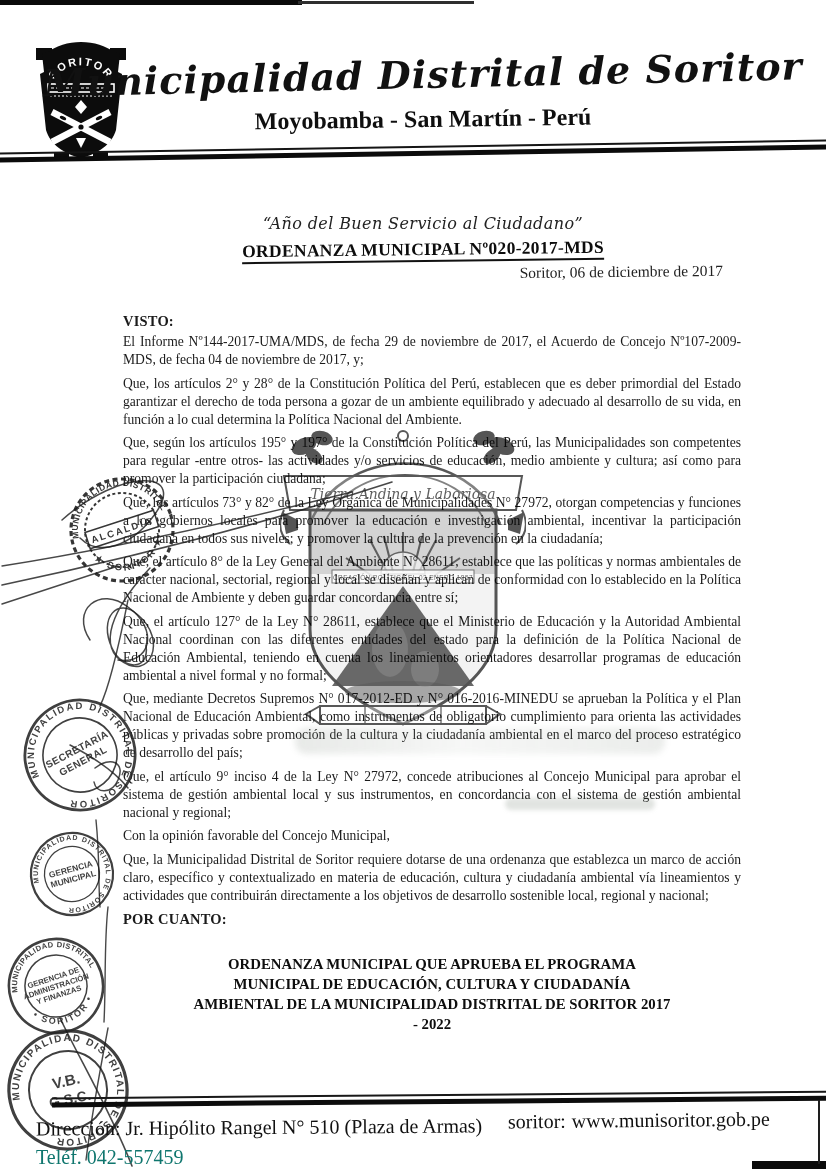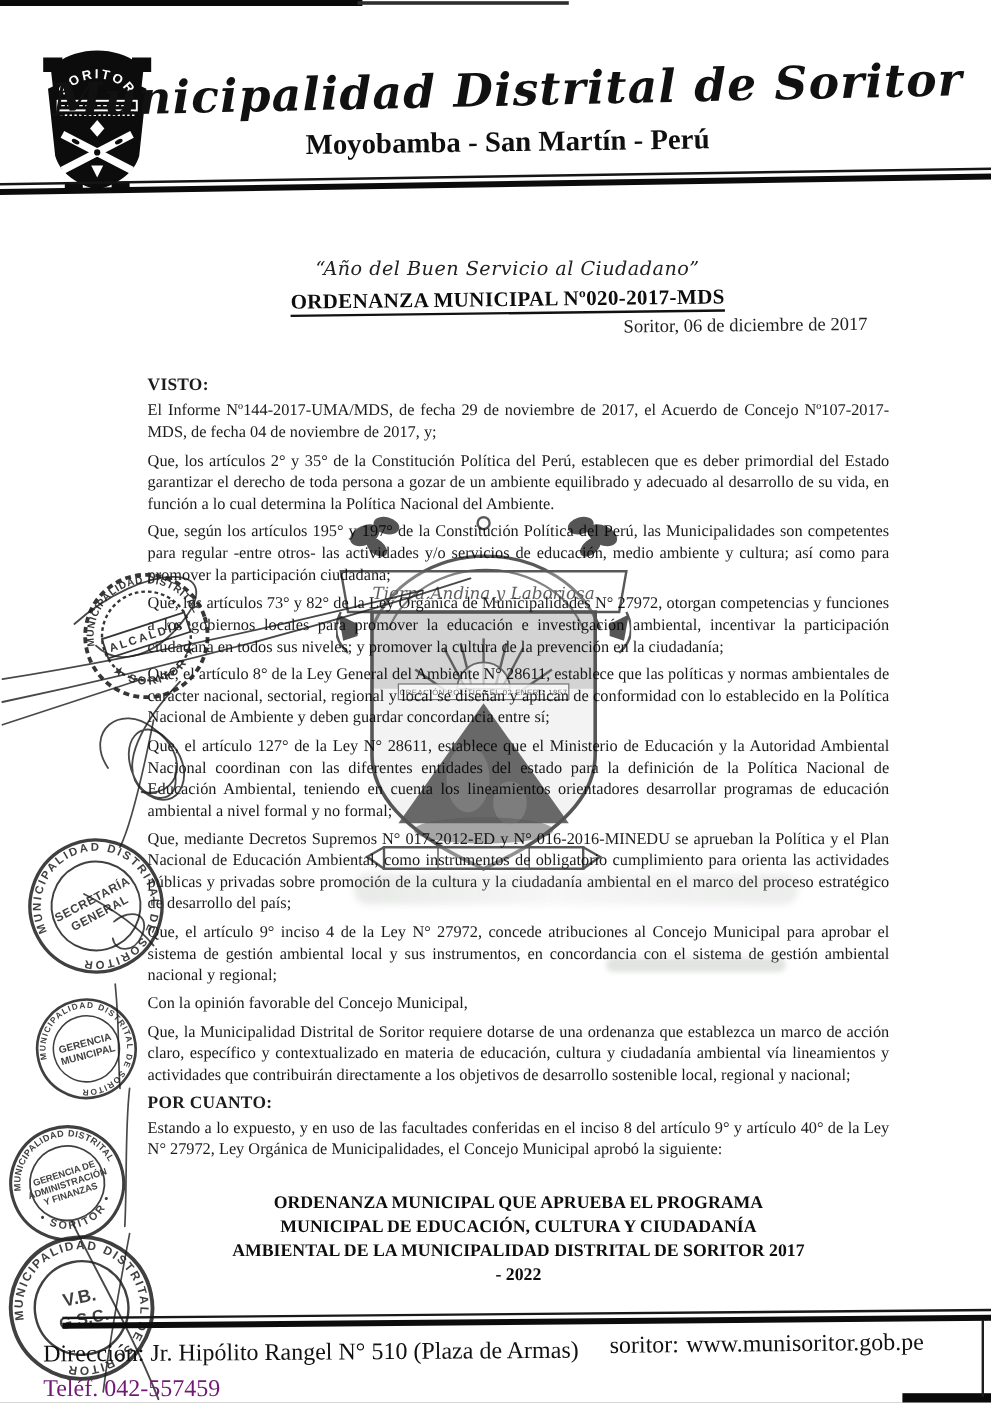--- a/index.html
+++ b/index.html
@@ -43,21 +43,21 @@
   .body-text p{margin:0 0 5.5px;}
   .sec-label{font-weight:bold;font-size:14.5px;letter-spacing:.2px;margin-bottom:3px !important;}
   .resolution{font-weight:bold;text-align:center;width:480px;margin:26px auto 0 !important;
               font-size:14.8px;line-height:20px;color:#0e0e0e;}
 
   
   .footer-rule{position:absolute;left:52px;top:1094px;width:776px;transform:rotate(-0.5deg);}
   .footer-rule .fr-a{height:2px;background:#181818;}
   .footer-rule .fr-b{height:4.5px;background:#0c0c0c;margin-top:3px;}
   .addr{position:absolute;left:36px;top:1116px;font-size:20px;color:#111;transform:rotate(-0.4deg);}
-  .phone{position:absolute;left:36px;top:1146px;font-size:20px;color:#701a75;}
+  .phone{position:absolute;left:36px;top:1146px;font-size:20px;color:#0f766e;}
   .web{position:absolute;left:508px;top:1109px;font-size:20px;color:#111;transform:rotate(-0.6deg);}
   .email{position:absolute;left:508px;top:1140px;font-size:20px;color:#111;transform:rotate(-0.6deg);}
   .web span,.email span{margin-right:6px;}
   .email .lbl{display:inline-block;width:52px;margin-top:44px;}
 
   
   .stamp{position:absolute;opacity:.88;}
   .stamp .ring{fill:none;stroke:#262626;}
   .stamp text{fill:#262626;font-family:"Liberation Sans",sans-serif;font-weight:bold;}
   .watermark{position:absolute;left:280px;top:424px;opacity:.82;mix-blend-mode:multiply;}
@@ -101,32 +101,31 @@
       <div class="hr-a"></div>
       <div class="hr-b"></div>
     </div>
 
   <div class="motto">“Año del Buen Servicio al Ciudadano”</div>
   <div class="doc-title"><span>ORDENANZA MUNICIPAL Nº020-2017-MDS</span></div>
   <div class="date-line">Soritor, 06 de diciembre de 2017</div>
 
   <main class="body-text">
     <p class="sec-label">VISTO:</p>
-    <p>El Informe Nº144-2017-UMA/MDS, de fecha 29 de noviembre de 2017, el Acuerdo de Concejo Nº107-2017-MDS, de fecha 04 de noviembre de 2017, y;</p>
-    <p>Que, los artículos 2° y 35° de la Constitución Política del Perú, establecen que es deber primordial del Estado garantizar el derecho de toda persona a gozar de un ambiente equilibrado y adecuado al desarrollo de su vida, en función a lo cual determina la Política Nacional del Ambiente.</p>
+    <p>El Informe Nº144-2017-UMA/MDS, de fecha 29 de noviembre de 2017, el Acuerdo de Concejo Nº107-2009-MDS, de fecha 04 de noviembre de 2017, y;</p>
+    <p>Que, los artículos 2° y 28° de la Constitución Política del Perú, establecen que es deber primordial del Estado garantizar el derecho de toda persona a gozar de un ambiente equilibrado y adecuado al desarrollo de su vida, en función a lo cual determina la Política Nacional del Ambiente.</p>
     <p>Que, según los artículos 195° y 197° de la Constitución Política del Perú, las Municipalidades son competentes para regular -entre otros- las actividades y/o servicios de educación, medio ambiente y cultura; así como para promover la participación ciudadana;</p>
     <p>Que, los artículos 73° y 82° de la Ley Orgánica de Municipalidades N° 27972, otorgan competencias y funciones a los gobiernos locales para promover la educación e investigación ambiental, incentivar la participación ciudadana en todos sus niveles; y promover la cultura de la prevención en la ciudadanía;</p>
     <p>Que, el artículo 8° de la Ley General del Ambiente N° 28611, establece que las políticas y normas ambientales de carácter nacional, sectorial, regional y local se diseñan y aplican de conformidad con lo establecido en la Política Nacional de Ambiente y deben guardar concordancia entre sí;</p>
     <p>Que, el artículo 127° de la Ley N° 28611, establece que el Ministerio de Educación y la Autoridad Ambiental Nacional coordinan con las diferentes entidades del estado para la definición de la Política Nacional de Educación Ambiental, teniendo en cuenta los lineamientos orientadores desarrollar programas de educación ambiental a nivel formal y no formal;</p>
     <p>Que, mediante Decretos Supremos N° 017-2012-ED y N° 016-2016-MINEDU se aprueban la Política y el Plan Nacional de Educación Ambiental, como instrumentos de obligatorio cumplimiento para orienta las actividades públicas y privadas sobre promoción de la cultura y la ciudadanía ambiental en el marco del proceso estratégico de desarrollo del país;</p>
     <p>Que, el artículo 9° inciso 4 de la Ley N° 27972, concede atribuciones al Concejo Municipal para aprobar el sistema de gestión ambiental local y sus instrumentos, en concordancia con el sistema de gestión ambiental nacional y regional;</p>
     <p>Con la opinión favorable del Concejo Municipal,</p>
     <p>Que, la Municipalidad Distrital de Soritor requiere dotarse de una ordenanza que establezca un marco de acción claro, específico y contextualizado en materia de educación, cultura y ciudadanía ambiental vía lineamientos y actividades que contribuirán directamente a los objetivos de desarrollo sostenible local, regional y nacional;</p>
     <p class="sec-label">POR CUANTO:</p>
-    <p>Estando a lo expuesto, y en uso de las facultades conferidas en el inciso 8 del artículo 9° y artículo 40° de la Ley N° 27972, Ley Orgánica de Municipalidades, el Concejo Municipal aprobó la siguiente:</p>
     <p class="resolution">ORDENANZA MUNICIPAL QUE APRUEBA EL PROGRAMA MUNICIPAL DE EDUCACIÓN, CULTURA Y CIUDADANÍA AMBIENTAL DE LA MUNICIPALIDAD DISTRITAL DE SORITOR 2017 - 2022</p>
   </main>
 
   <svg class="watermark" width="246" height="348" viewBox="0 0 246 348">
     <g fill="#2f2f2f">
       <ellipse cx="24" cy="22" rx="13" ry="8" transform="rotate(-25 24 22)"></ellipse>
       <ellipse cx="42" cy="14" rx="11" ry="7" transform="rotate(15 42 14)"></ellipse>
       <ellipse cx="34" cy="32" rx="10" ry="6" transform="rotate(40 34 32)"></ellipse>
       <ellipse cx="222" cy="22" rx="13" ry="8" transform="rotate(25 222 22)"></ellipse>
       <ellipse cx="204" cy="14" rx="11" ry="7" transform="rotate(-15 204 14)"></ellipse>

